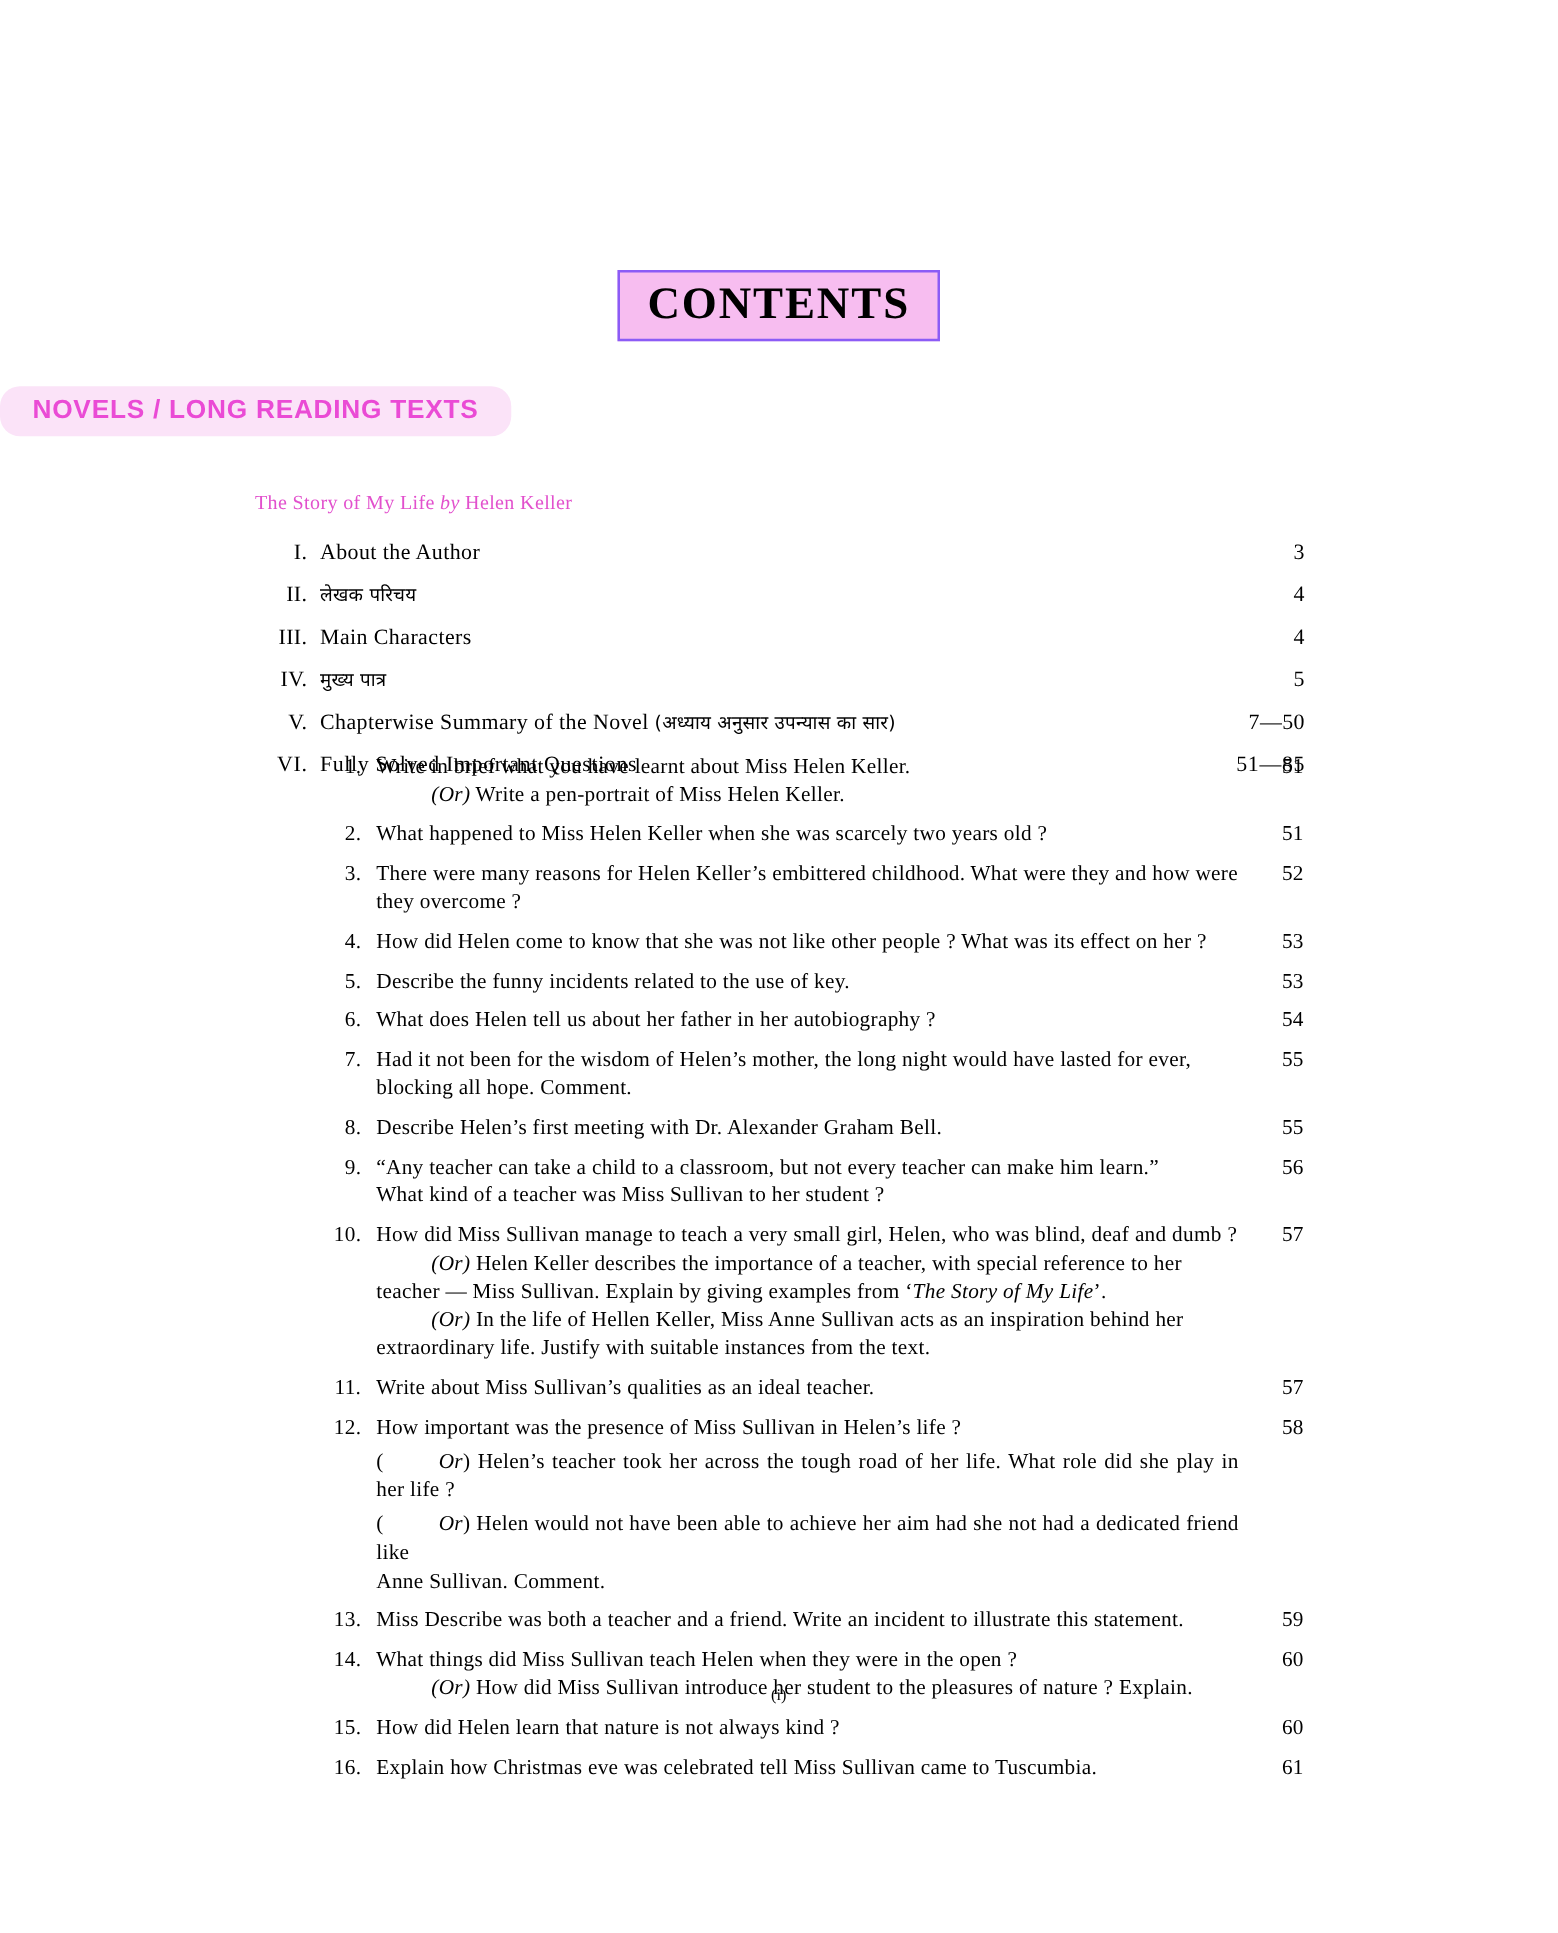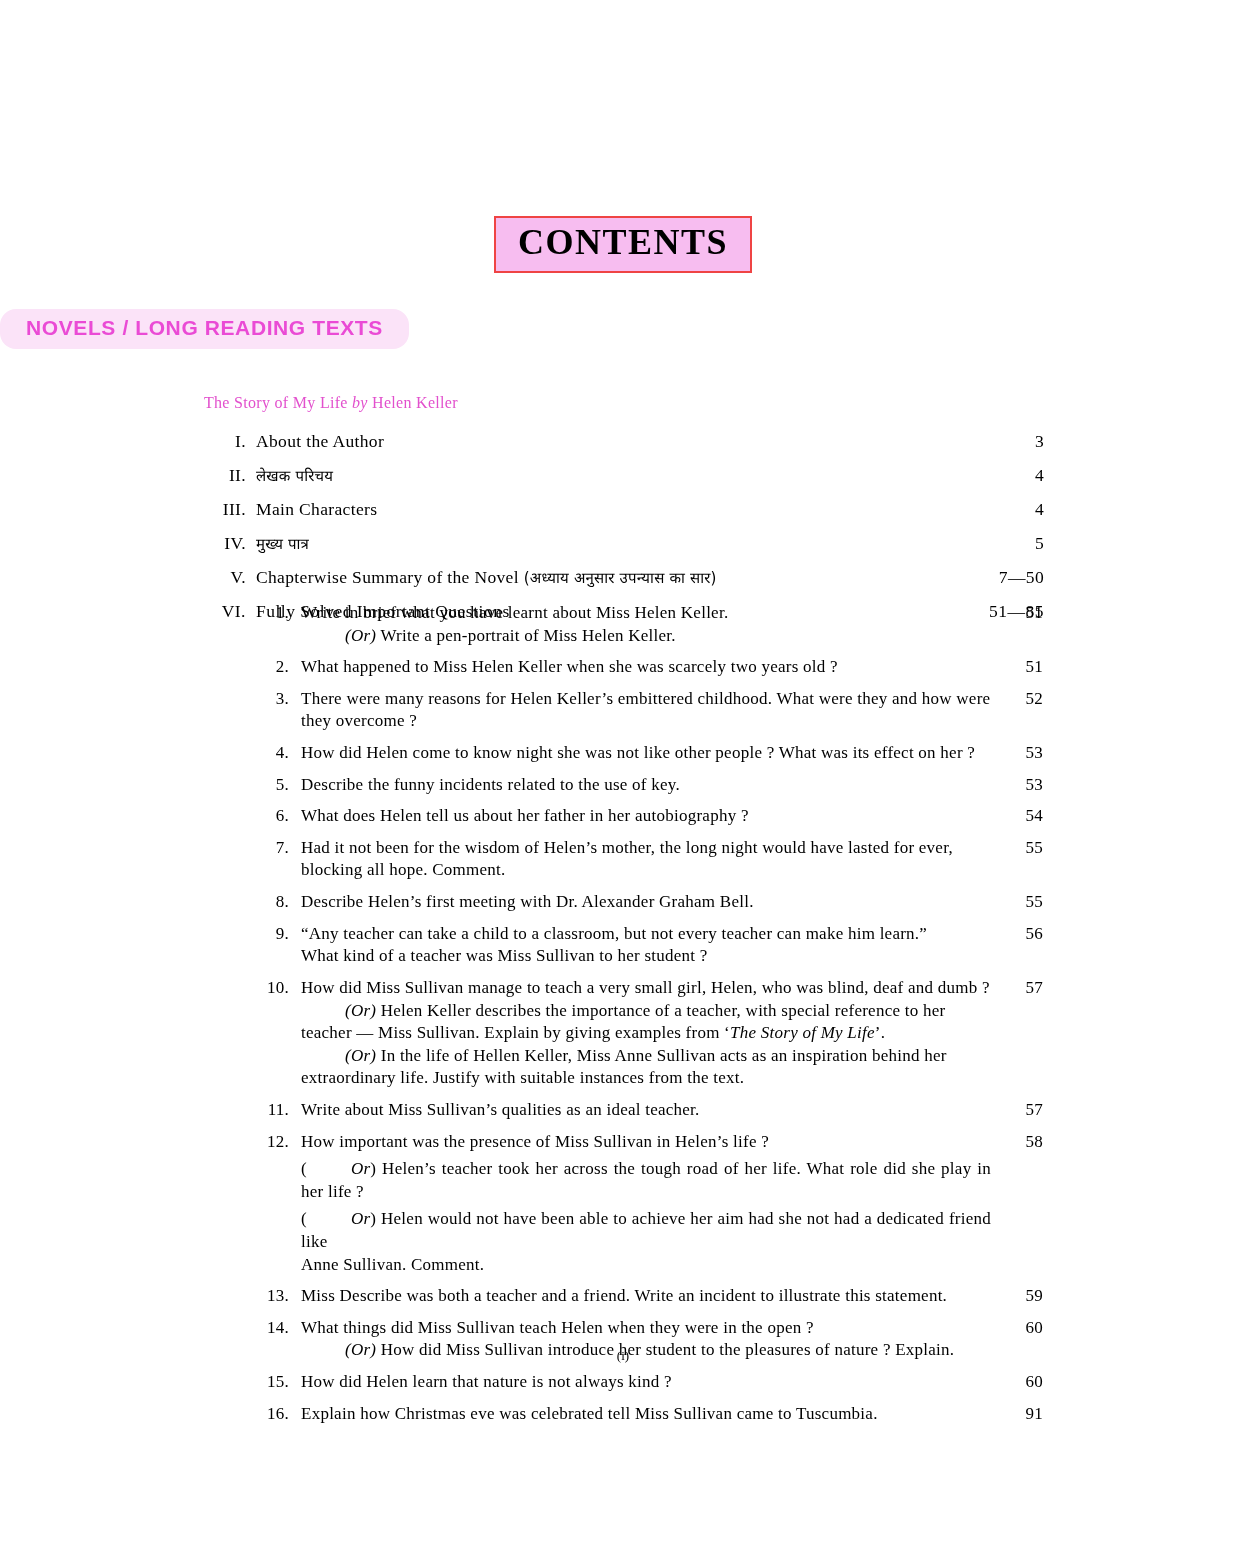--- a/index.html
+++ b/index.html
@@ -22,21 +22,21 @@
   .title-wrap {
     position: absolute;
     top: 216px;
     left: 0;
     width: 100%;
     text-align: center;
   }
   .title-box {
     display: inline-block;
     background: #f7bdf0;
-    border: 2px solid #ef4444;
+    border: 2px solid #8b5cf6;
     padding: 6px 22px 9px 22px;
   }
   .title-box .title-text {
     font-family: "Liberation Serif", serif;
     font-weight: bold;
     font-size: 36px;
     letter-spacing: 1.5px;
     line-height: 1.05;
     color: #000000;
   }
@@ -246,21 +246,21 @@
         <span class="qnum">3.</span>
         <span class="qbody">
           <span class="just">There were many reasons for Helen Keller’s embittered childhood. What were they and how were</span>
           <span class="line">they overcome ?</span>
         </span>
         <span class="qpg">52</span>
       </div>
       <div class="qrow">
         <span class="qnum">4.</span>
         <span class="qbody">
-          <span class="line">How did Helen come to know night she was not like other people ? What was its effect on her ?</span>
+          <span class="line">How did Helen come to know that she was not like other people ? What was its effect on her ?</span>
         </span>
         <span class="qpg">53</span>
       </div>
       <div class="qrow">
         <span class="qnum">5.</span>
         <span class="qbody">
           <span class="line">Describe the funny incidents related to the use of key.</span>
         </span>
         <span class="qpg">53</span>
       </div>
@@ -342,19 +342,19 @@
         <span class="qbody">
           <span class="line">How did Helen learn that nature is not always kind ?</span>
         </span>
         <span class="qpg">60</span>
       </div>
       <div class="qrow">
         <span class="qnum">16.</span>
         <span class="qbody">
           <span class="line">Explain how Christmas eve was celebrated tell Miss Sullivan came to Tuscumbia.</span>
         </span>
-        <span class="qpg">91</span>
+        <span class="qpg">61</span>
       </div>
     </div>
 
   <div class="folio">(i)</div>
 
 </div>
 
 </body></html>

